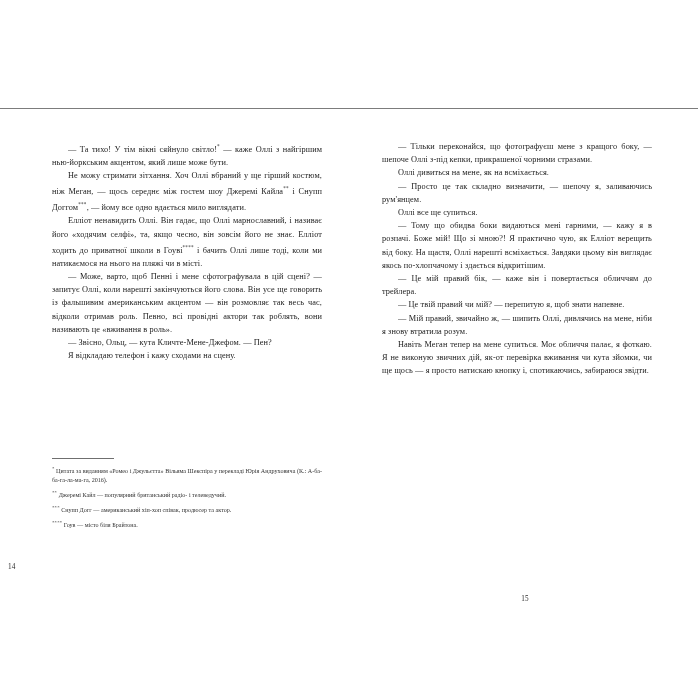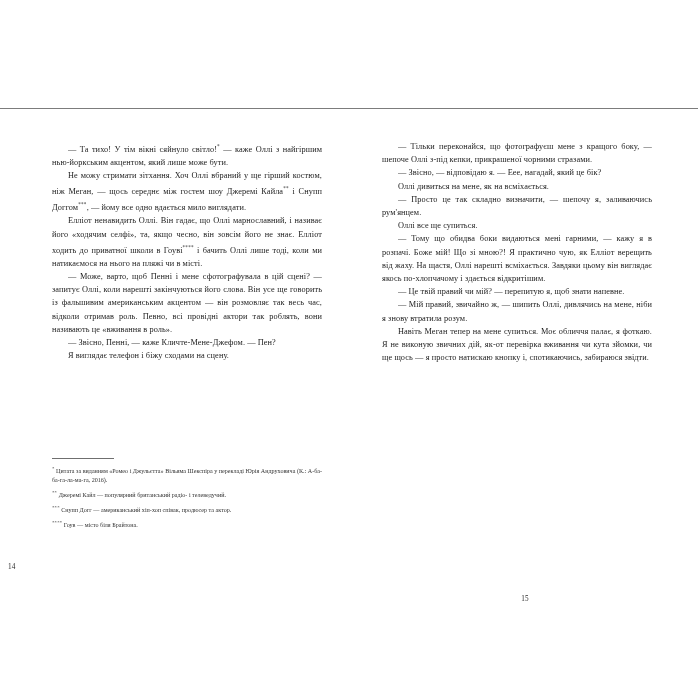--- a/index.html
+++ b/index.html
@@ -122,22 +122,22 @@
   <div class="top-rule"></div>
 
   <div class="pages">
 
     <div class="page page-left">
       <div class="body-text">
         <p>— Та тихо! У тім вікні сяйнуло світло!<sup class="note">*</sup> — каже Оллі з найгіршим нью-йоркським акцентом, який лише може бути.</p>
         <p>Не можу стримати зітхання. Хоч Оллі вбраний у ще гірший костюм, ніж Меган, — щось середнє між гостем шоу Джеремі Кайла<sup class="note">**</sup> і Снупп Доггом<sup class="note">***</sup>, — йому все одно вдається мило виглядати.</p>
         <p>Елліот ненавидить Оллі. Він гадає, що Оллі марнославний, і називає його «ходячим селфі», та, якщо чесно, він зовсім його не знає. Елліот ходить до приватної школи в Гоуві<sup class="note">****</sup> і бачить Оллі лише тоді, коли ми натикаємося на нього на пляжі чи в місті.</p>
         <p>— Може, варто, щоб Пенні і мене сфотографувала в цій сцені? — запитує Оллі, коли нарешті закінчуються його слова. Він усе ще говорить із фальшивим американським акцентом — він розмовляє так весь час, відколи отримав роль. Певно, всі провідні актори так роблять, вони називають це «вживання в роль».</p>
-        <p>— Звісно, Пенні, — каже Кличте-Мене-Джефом. — Пен?</p>
-        <p>Я виглядає телефон і біжу сходами на сцену.</p>
+        <p>— Звісно, Ольц, — кута Кличте-Мене-Джефом. — Пен?</p>
+        <p>Я відкладаю телефон і кажу сходами на сцену.</p>
       </div>
 
       <div class="footnotes">
         <div class="fn-rule"></div>
         <p>
           <span class="fn-mark">*</span><span>Цитата за виданням «Ромео і Джульєтта» Вільяма Шекспіра у перекладі Юрія Андруховича (К.: А-ба-ба-га-ла-ма-га, 2016).</span>
         </p>
         <p>
           <span class="fn-mark">**</span><span>Джеремі Кайл — популярний британський радіо- і телеведучий.</span>
         </p>
@@ -146,25 +146,25 @@
         </p>
         <p>
           <span class="fn-mark">****</span><span>Гоув — місто біля Брайтона.</span>
         </p>
       </div>
     </div>
 
     <div class="page page-right">
       <div class="body-text">
         <p>— Тільки переконайся, що фотографуєш мене з кращого боку, — шепоче Оллі з-під кепки, прикрашеної чорними стразами.</p>
-        <p>— Звісно, — відповідаю я. — Еее, нагадай, який це бік?</p>
         <p>Оллі дивиться на мене, як на всміхається.</p>
         <p>— Просто це так складно визначити, — шепочу я, заливаючись рум'янцем.</p>
         <p>Оллі все ще супиться.</p>
-        <p>— Тому що обидва боки видаються мені гарними, — кажу я в розпачі. Боже мій! Що зі мною?! Я практично чую, як Елліот верещить від жаху. На щастя, Оллі нарешті всміхається. Завдяки цьому він виглядає якось по-хлопчачому і здається відкритішим.</p>
+        <p>— Тому що обидва боки видаються мені гарними, — кажу я в розпачі. Боже мій! Що зі мною?! Я практично чую, як Елліот верещить від боку. На щастя, Оллі нарешті всміхається. Завдяки цьому він виглядає якось по-хлопчачому і здається відкритішим.</p>
+        <p>— Це мій правий бік, — каже він і повертається обличчям до трейлера.</p>
         <p>— Це твій правий чи мій? — перепитую я, щоб знати напевне.</p>
         <p>— Мій правий, звичайно ж, — шипить Оллі, дивлячись на мене, ніби я знову втратила розум.</p>
         <p>Навіть Меган тепер на мене супиться. Моє обличчя палає, я фоткаю. Я не виконую звичних дій, як-от перевірка вживання чи кута зйомки, чи ще щось — я просто натискаю кнопку і, спотикаючись, забираюся звідти.</p>
       </div>
     </div>
 
   </div>
 
   <div class="folios">
     <div class="folio folio-left">14</div>

